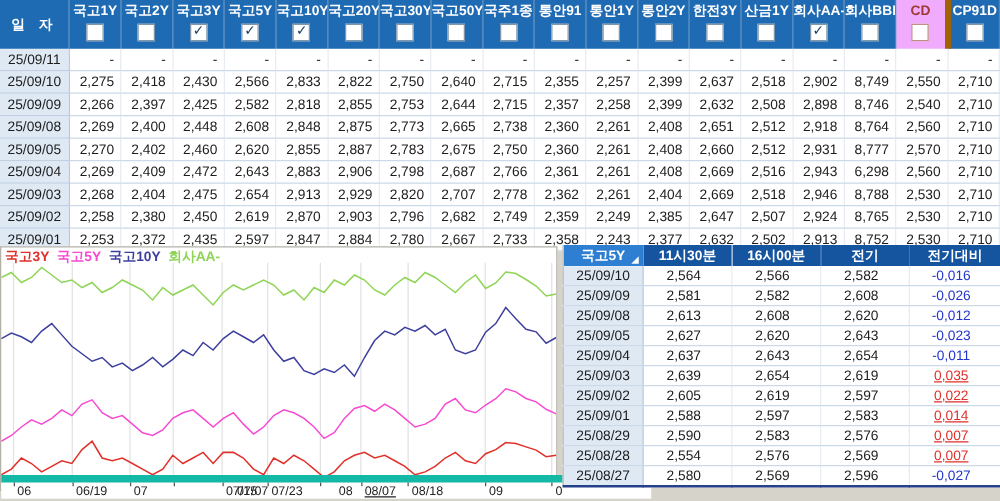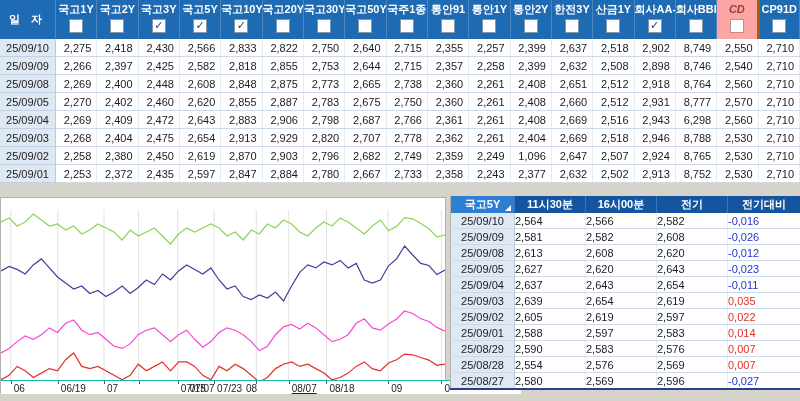--- a/index.html
+++ b/index.html
@@ -4,51 +4,51 @@
 <style>
   html,body{margin:0;padding:0;}
   body{font-family:"Liberation Sans","DejaVu Sans",sans-serif;background:#d6d3cb;}
   .screen{position:relative;width:800px;height:401px;background:#d6d3cb;overflow:hidden;}
 
   
   .top-table{position:absolute;left:0;top:0;width:800px;border-collapse:collapse;table-layout:fixed;background:#fff;}
   .top-table th{background:#1e6ab3;color:#fff;font-size:11px;font-weight:bold;padding:0;
     border-right:1px solid #4d86bc;vertical-align:top;}
   .top-table th.date-h{vertical-align:middle;letter-spacing:4px;}
-  .top-table th.hl{background:#fca5a5;color:#9c3a34;border-right:3px solid #a16207;font-style:italic;}
+  .top-table th.hl{background:#f0abfc;color:#9c3a34;border-right:5px solid #a16207;}
   .col-label{height:18px;line-height:19px;text-align:center;white-space:nowrap;overflow:hidden;}
   .cb-row{height:20px;display:flex;align-items:flex-start;justify-content:center;padding-top:1px;}
   .cbx{display:inline-block;width:12px;height:12px;background:#fff;border:1px solid #7f98ac;
     font-size:11px;line-height:11px;text-align:center;color:#1b3d63;cursor:pointer;}
   th.hl .cbx{border-color:#c08d89;}
   .top-table td{font-size:11px;height:17px;padding:0 5px 0 0;text-align:right;color:#1c1c1c;
     background:#fff;border-right:1px solid #e7ecf2;border-bottom:1px solid #ccd9e8;white-space:nowrap;overflow:hidden;}
   .top-table td.date-c{background:#dfe9f4;text-align:center;padding:0;border-right:1px solid #b9cadd;border-bottom:1px solid #bfd0e2;}
 
   
   .chart-panel{position:absolute;left:0;top:197px;width:446px;height:196px;background:#fff;border:1px solid #b4b1a9;box-sizing:border-box;}
   .legend{position:absolute;left:3px;top:0;height:12px;font-size:11px;font-weight:bold;white-space:nowrap;z-index:3;}
   .legend span{margin-right:6px;}
   .plot{position:absolute;left:0;top:12px;width:444px;height:170px;}
-  .xaxis{position:absolute;left:0;top:182px;width:520px;height:13px;background:#fff;border-top:1px solid #14b8a6;font-size:10px;color:#222;}
+  .xaxis{position:absolute;left:0;top:182px;width:520px;height:13px;background:#fff;border-top:6px solid #14b8a6;font-size:10px;color:#222;}
   .xaxis .tick{position:absolute;top:0;width:1px;height:3px;background:#555;}
   .xaxis .xlab{position:absolute;top:2px;white-space:nowrap;}
 
   
   .quote-table{position:absolute;left:450px;top:196px;width:350px;border-collapse:collapse;table-layout:fixed;background:#fff;
     border-bottom:2px solid #27408b;border-left:1px solid #b4b1a9;}
   .quote-table th{background:#15549e;color:#fff;font-size:11px;font-weight:bold;height:17px;padding:0;
     border-right:1px solid #3e74b5;position:relative;cursor:pointer;}
   .quote-table th.sorted{background:#2e7fd2;}
   .sort-arrow{position:absolute;right:3px;bottom:2px;width:0;height:0;
     border-left:6px solid transparent;border-bottom:6px solid #fff;}
-  .quote-table td{font-size:11px;height:15px;padding:0 6px 0 0;text-align:left;color:#1c1c1c;background:#fff;
+  .quote-table td{font-size:11px;height:15px;padding:0 6px 0 0;text-align:center;color:#1c1c1c;background:#fff;
     border-right:1px solid #e7ecf2;border-bottom:1px solid #ccd9e8;white-space:nowrap;}
   .quote-table td.date-c{background:#dfe9f4;text-align:center;padding:0;border-right:1px solid #b9cadd;}
-  .quote-table td.up{color:#e0302a;}
+  .quote-table td.up{color:#e0302a;text-decoration:underline;}
   .quote-table td.down{color:#2335cd;}
 </style>
 </head>
 <body>
 
 <div class="screen">
 
   <table class="top-table">
     <colgroup id="top-colgroup">
         <col style="width: 55px;">
@@ -178,20 +178,41 @@
           </th>
           <th>
             <div class="col-label">CP91D</div>
             <div class="cb-row">
               <span class="cbx"></span>
             </div>
           </th>
         </tr>
     </thead>
     <tbody id="top-body">
+        <tr>
+          <td class="date-c">25/09/11</td>
+          <td>-</td>
+          <td>-</td>
+          <td>-</td>
+          <td>-</td>
+          <td>-</td>
+          <td>-</td>
+          <td>-</td>
+          <td>-</td>
+          <td>-</td>
+          <td>-</td>
+          <td>-</td>
+          <td>-</td>
+          <td>-</td>
+          <td>-</td>
+          <td>-</td>
+          <td>-</td>
+          <td>-</td>
+          <td>-</td>
+        </tr>
         <tr>
           <td class="date-c">25/09/10</td>
           <td>2,275</td>
           <td>2,418</td>
           <td>2,430</td>
           <td>2,566</td>
           <td>2,833</td>
           <td>2,822</td>
           <td>2,750</td>
           <td>2,640</td>
@@ -317,21 +338,21 @@
           <td>2,380</td>
           <td>2,450</td>
           <td>2,619</td>
           <td>2,870</td>
           <td>2,903</td>
           <td>2,796</td>
           <td>2,682</td>
           <td>2,749</td>
           <td>2,359</td>
           <td>2,249</td>
-          <td>1,096</td>
+          <td>2,385</td>
           <td>2,647</td>
           <td>2,507</td>
           <td>2,924</td>
           <td>8,765</td>
           <td>2,530</td>
           <td>2,710</td>
         </tr>
         <tr>
           <td class="date-c">25/09/01</td>
           <td>2,253</td>
@@ -350,20 +371,23 @@
           <td>2,502</td>
           <td>2,913</td>
           <td>8,752</td>
           <td>2,530</td>
           <td>2,710</td>
         </tr>
       </tbody>
   </table>
 
   <div class="chart-panel">
+    <div class="legend">
+      <span style="color: rgb(224, 48, 42);">국고3Y</span><span style="color: rgb(246, 74, 210);">국고5Y</span><span style="color: rgb(61, 63, 158);">국고10Y</span><span style="color: rgb(142, 212, 85);">회사AA-</span>
+    </div>
     <svg id="chart-svg" class="plot" width="444" height="170" viewBox="0 0 444 170">
         <line x1="9.8" x2="9.8" y1="0" y2="170" stroke="#e2e2e2" stroke-width="1"></line>
         <line x1="56.8" x2="56.8" y1="0" y2="170" stroke="#e2e2e2" stroke-width="1"></line>
         <line x1="103.0" x2="103.0" y1="0" y2="170" stroke="#e2e2e2" stroke-width="1"></line>
         <line x1="137.6" x2="137.6" y1="0" y2="170" stroke="#e2e2e2" stroke-width="1"></line>
         <line x1="176.7" x2="176.7" y1="0" y2="170" stroke="#e2e2e2" stroke-width="1"></line>
         <line x1="213.1" x2="213.1" y1="0" y2="170" stroke="#e2e2e2" stroke-width="1"></line>
         <line x1="255.3" x2="255.3" y1="0" y2="170" stroke="#e2e2e2" stroke-width="1"></line>
         <line x1="287.7" x2="287.7" y1="0" y2="170" stroke="#e2e2e2" stroke-width="1"></line>
         <line x1="325.5" x2="325.5" y1="0" y2="170" stroke="#e2e2e2" stroke-width="1"></line>
@@ -381,21 +405,21 @@
         <div class="xlab" style="left: 59.832px; text-align: center;">06/19</div>
         <div class="tick" style="left: 103.008px;"></div>
         <div class="xlab" style="left: 106.008px;">07</div>
         <div class="tick" style="left: 137.64px;"></div>
         <div class="xlab" style="left: 140.64px; padding-left: 48px;">07/07</div>
         <div class="tick" style="left: 176.712px;"></div>
         <div class="xlab" style="left: 179.712px;">07/15</div>
         <div class="tick" style="left: 213.12px;"></div>
         <div class="xlab" style="left: 216.12px;">07/23</div>
         <div class="tick" style="left: 255.3px;"></div>
-        <div class="xlab" style="left: 245px;">08</div>
+        <div class="xlab" style="left: 270px;">08</div>
         <div class="tick" style="left: 287.712px;"></div>
         <div class="xlab" style="left: 290.712px; text-decoration: underline;">08/07</div>
         <div class="tick" style="left: 325.452px;"></div>
         <div class="xlab" style="left: 328.452px;">08/18</div>
         <div class="tick" style="left: 387.168px;"></div>
         <div class="xlab" style="left: 390.168px;">09</div>
         <div class="tick" style="left: 440.448px;"></div>
         <div class="xlab" style="left: 443.448px;">0</div>
       </div>
   </div>

